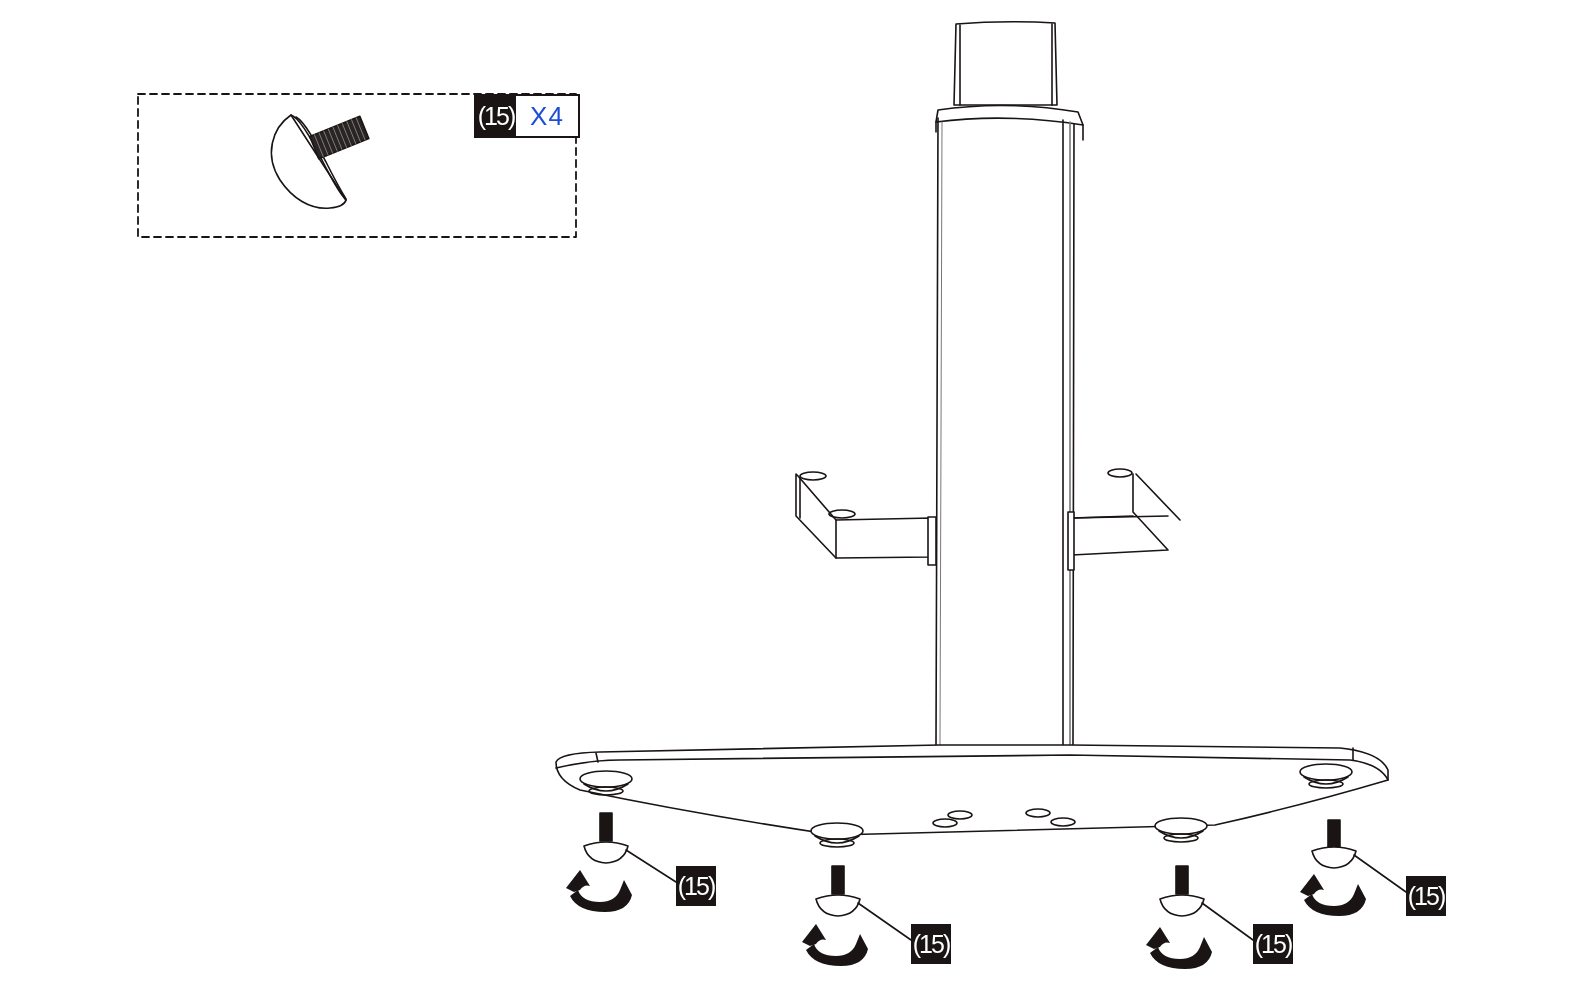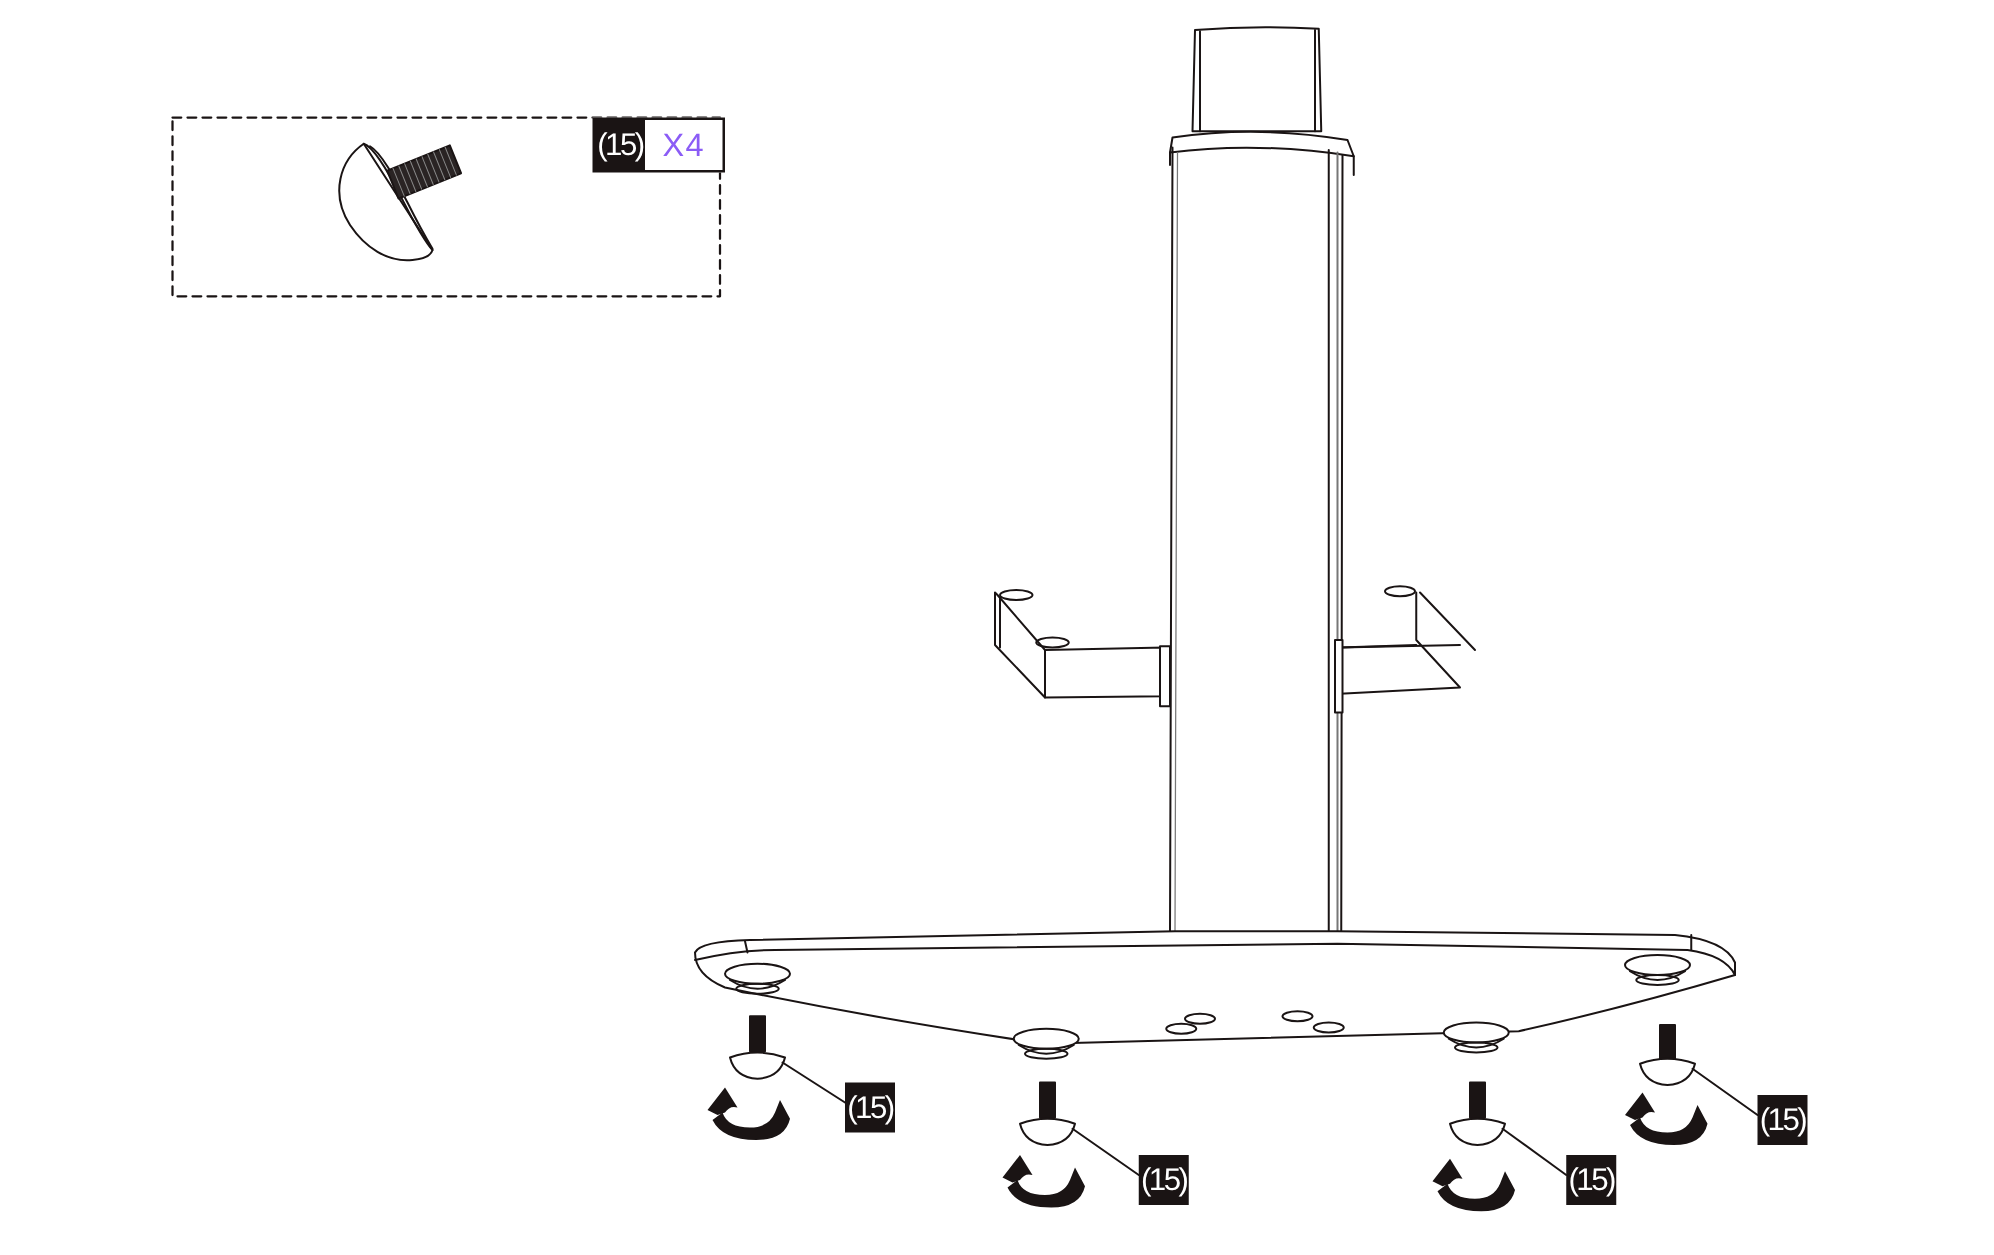--- a/index.html
+++ b/index.html
@@ -1,21 +1,21 @@
 <!DOCTYPE html>
 <html><head>
 <meta charset="utf-8">
 <style>
   html, body { margin:0; padding:0; background:#ffffff; }
   body { width:1595px; height:1004px; position:relative; overflow:hidden; font-family:"Liberation Sans", sans-serif; }
   svg.scene { position:absolute; left:0; top:0; }
   .lbl { position:absolute; background:#1a1414; color:#fff; font-family:"Liberation Sans", sans-serif; font-size:25px; letter-spacing:-2px; display:flex; align-items:center; justify-content:center; }
   .qty-box { position:absolute; left:474px; top:94px; height:40px; display:flex; border:2px solid #1a1414; background:#fff; }
   .qty-box .num { background:#1a1414; color:#fff; width:40px; display:flex; align-items:center; justify-content:center; font-size:25px; letter-spacing:-2px; }
-  .qty-box .qty { width:62px; display:flex; align-items:center; justify-content:center; font-size:26px; color:#8b5cf6; letter-spacing:1px; }
+  .qty-box .qty { width:62px; display:flex; align-items:center; justify-content:center; font-size:26px; color:#1d4ed8; letter-spacing:1px; }
 </style>
 </head>
 <body>
 
 <svg class="scene" width="1595" height="1004" viewBox="0 0 1595 1004">
   <g fill="none" stroke="#1a1414" stroke-width="1.6" stroke-linejoin="round" stroke-linecap="round">
 
     <rect x="138" y="94" width="438" height="143" stroke-dasharray="7,5" stroke-width="1.8"></rect>
 
     <g>

